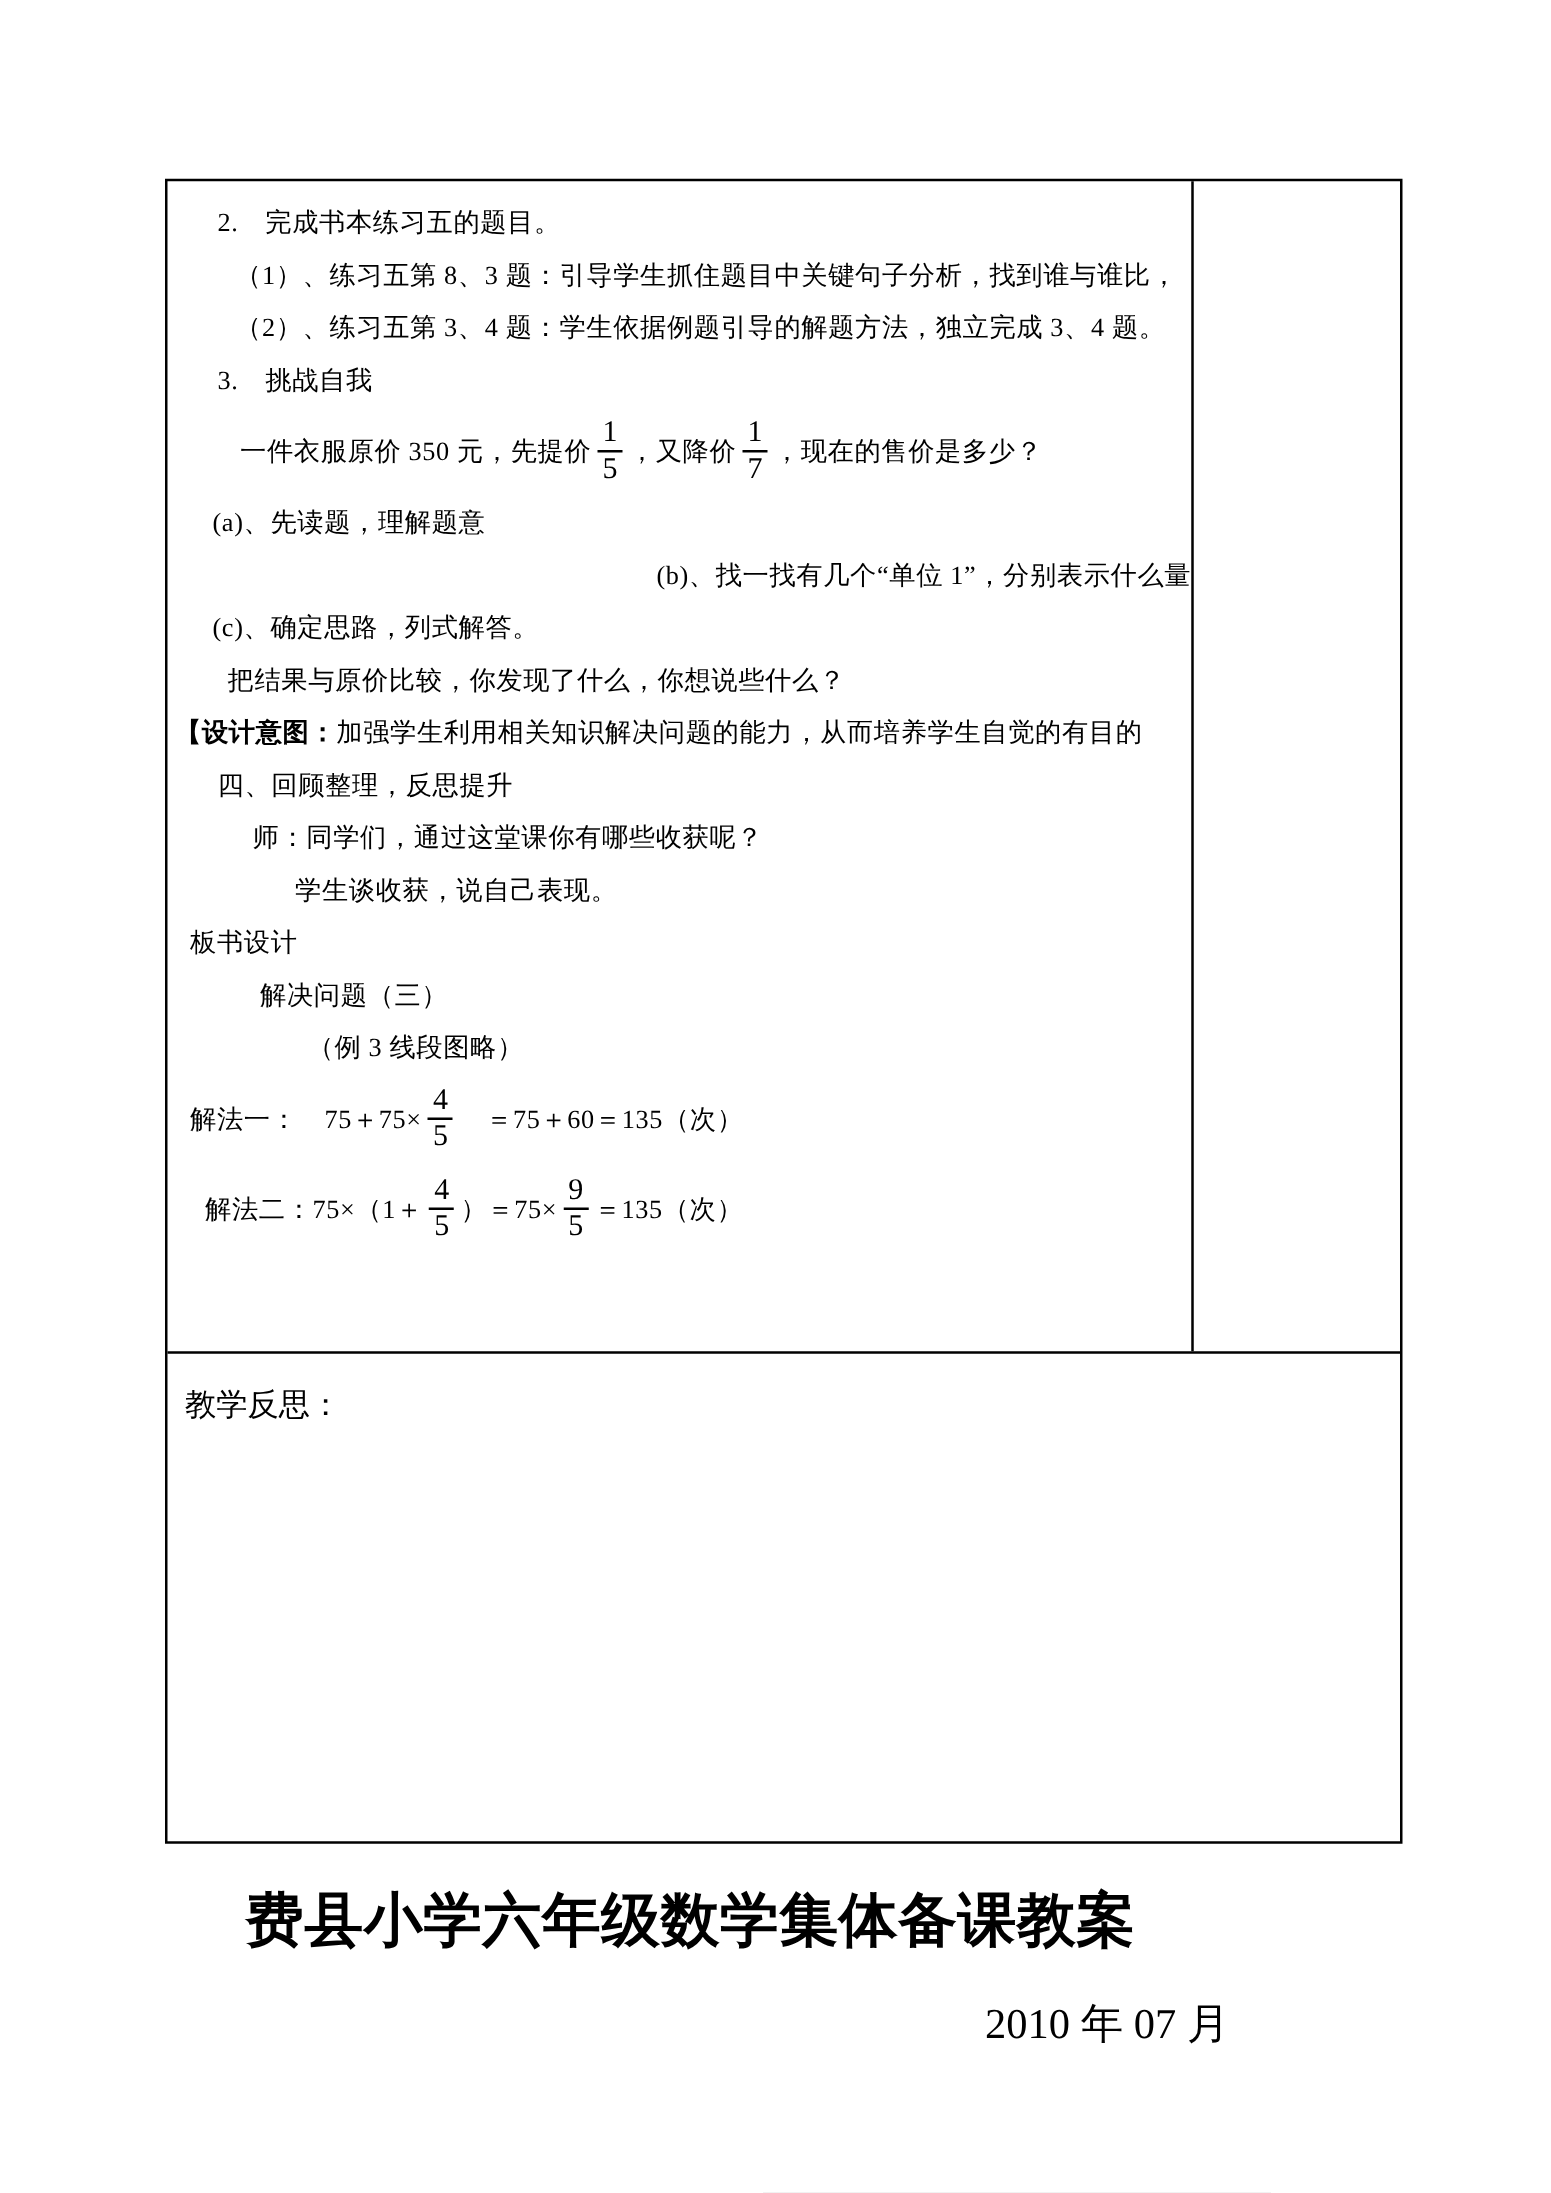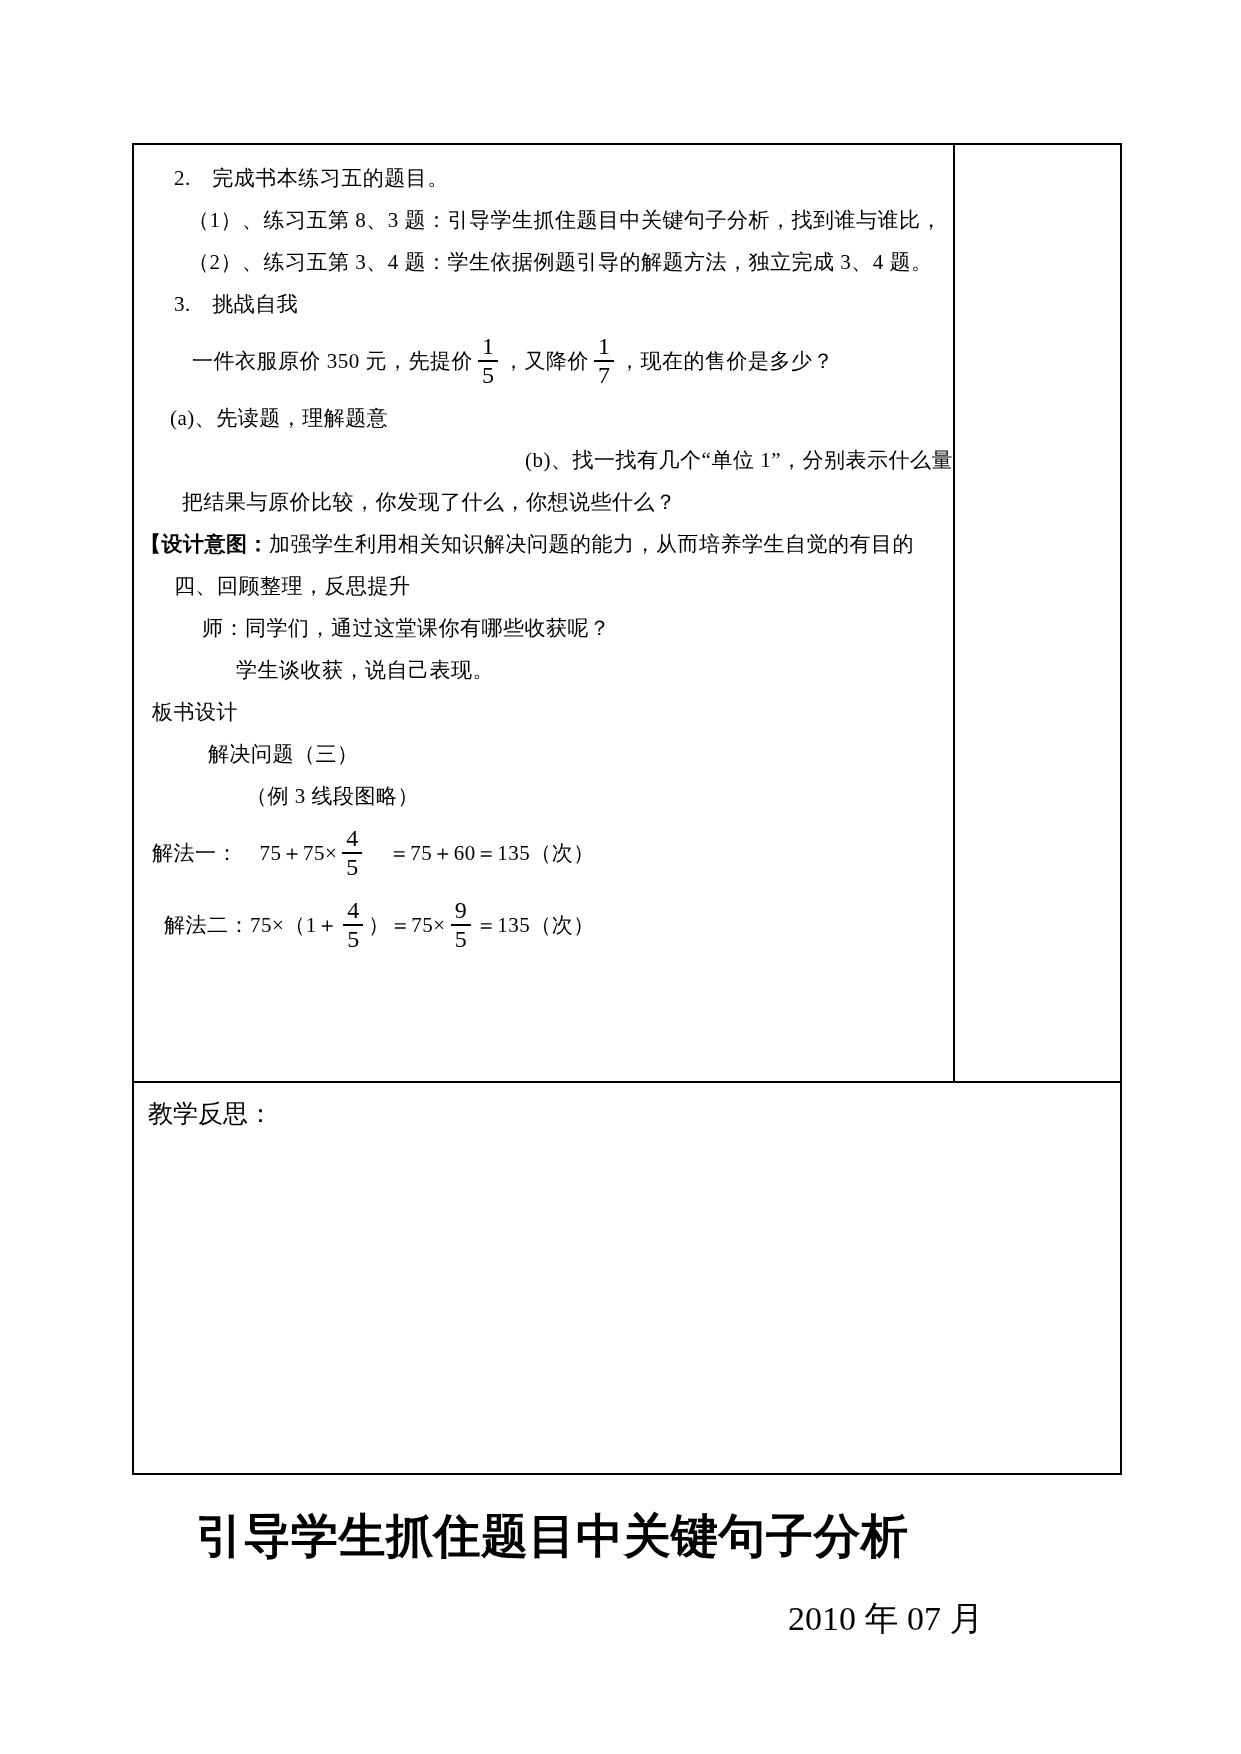--- a/index.html
+++ b/index.html
@@ -13,20 +13,21 @@
     overflow:hidden;
   }
   .doc-table {
     position:absolute;
     left:132px; top:143px;
     width:990px; height:1332px;
     border:2px solid #000;
     box-sizing:border-box;
     display:flex;
     flex-direction:column;
+    gap:10px;
   }
   .row-main {
     display:flex;
     height:938px;
     box-sizing:border-box;
     border-bottom:2px solid #000;
   }
   .cell-main {
     width:821px;
     box-sizing:border-box;
@@ -102,20 +103,21 @@
             </span>
             <span>，又降价</span>
             <span class="frac">
               <span class="num">1</span>
               <span class="den">7</span>
             </span>
             <span>，现在的售价是多少？</span>
           </div>
           <div class="line" style="padding-left: 30px;"><span>(a)、先读题，理解题意</span></div>
           <div class="line" style="padding-left: 30px; text-align: right;"><span>(b)、找一找有几个“单位 1”，分别表示什么量</span></div>
+          <div class="line" style="padding-left: 30px;"><span>(c)、确定思路，列式解答。</span></div>
           <div class="line" style="padding-left: 42px;"><span>把结果与原价比较，你发现了什么，你想说些什么？</span></div>
           <div class="line" style="padding-left: 0px;"><span class="b">【设计意图：</span><span>加强学生利用相关知识解决问题的能力，从而培养学生自觉的有目的</span></div>
           <div class="line" style="padding-left: 34px;"><span>四、回顾整理，反思提升</span></div>
           <div class="line" style="padding-left: 62px;"><span>师：同学们，通过这堂课你有哪些收获呢？</span></div>
           <div class="line" style="padding-left: 96px;"><span>学生谈收获，说自己表现。</span></div>
           <div class="line" style="padding-left: 12px;"><span>板书设计</span></div>
           <div class="line" style="padding-left: 68px;"><span>解决问题（三）</span></div>
           <div class="line" style="padding-left: 106px;"><span>（例 3 线段图略）</span></div>
           <div class="line tall" style="padding-left: 12px;">
             <span>解法一：　75＋75×</span>
@@ -139,17 +141,17 @@
             <span>＝135（次）</span>
           </div>
         </div>
       <div class="cell-side"></div>
     </div>
     <div class="row-reflect">
       <span>教学反思：</span>
     </div>
   </div>
 
-  <div class="footer-title">引导学生抓住题目中关键句子分析</div>
+  <div class="footer-title">费县小学六年级数学集体备课教案</div>
 
   <div class="footer-date">2010 年 07 月</div>
 
 </div>
 
 </body></html>

